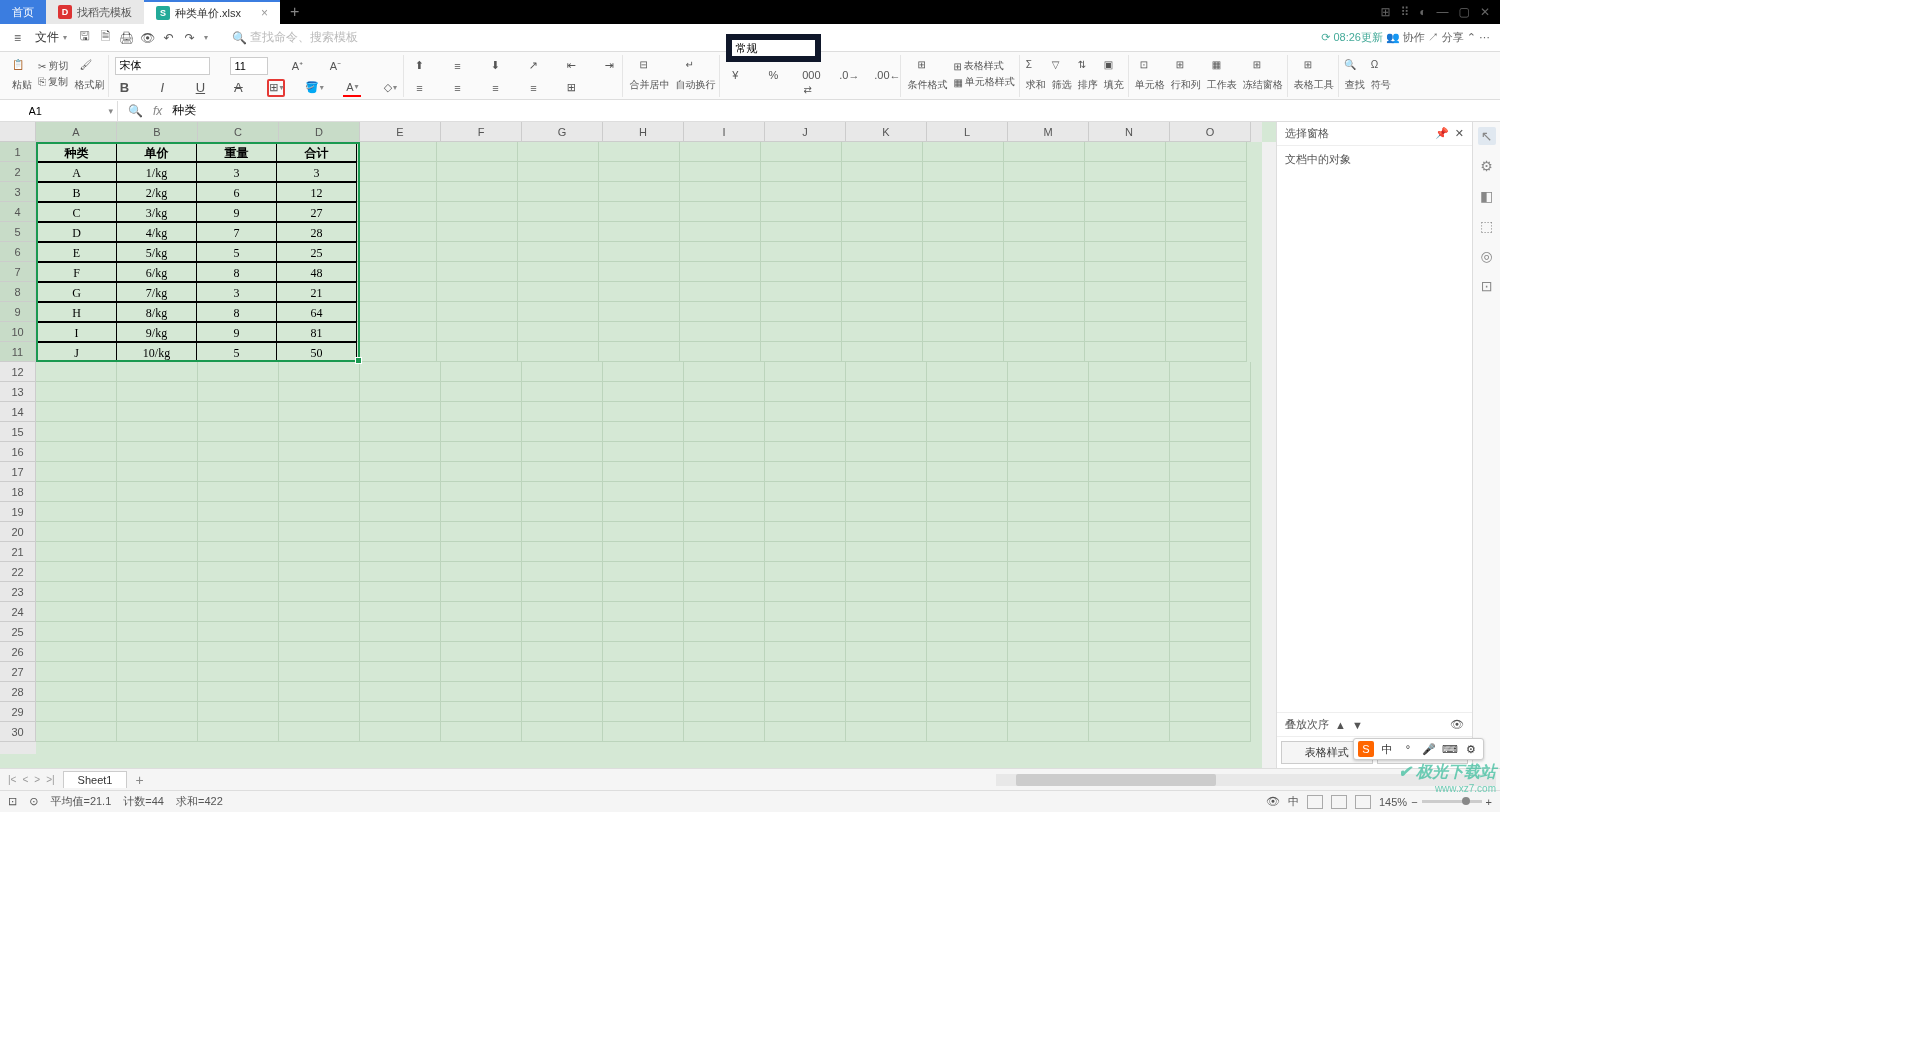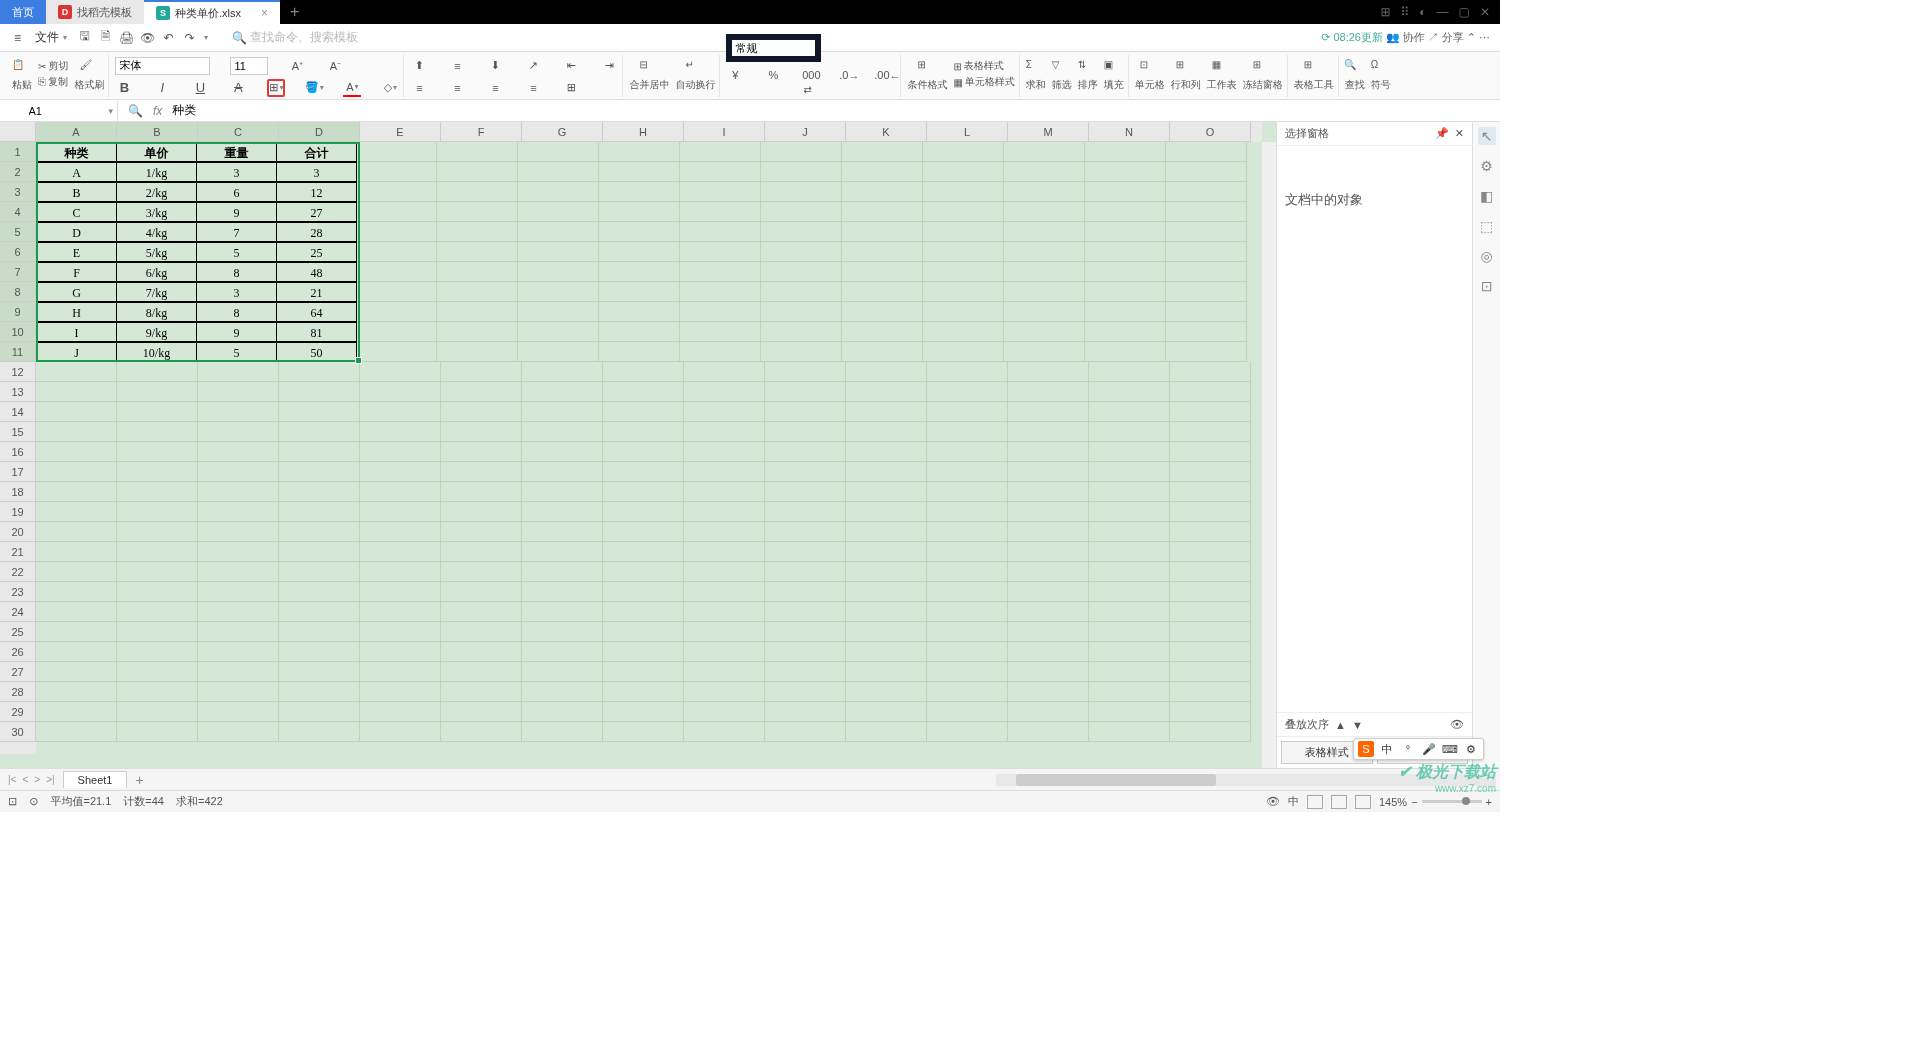--- a/index.html
+++ b/index.html
@@ -72,21 +72,21 @@
 .cell { width: 81px; height: 20px; border-right: 1px solid #bcd4bc; border-bottom: 1px solid #bcd4bc; text-align: center; font-size: 12px; line-height: 20px; font-family: "SimSun", serif; background: #d5e8d5; color: #000;}
 .cell.bordered { border: 1px solid #000; margin-right: -1px; margin-bottom: -1px; position: relative; z-index: 1;}
 .cell.header { font-weight: bold; }
 .selection-border { position: absolute; top: 0; left: 0; width: 324px; height: 220px; border: 2px solid #1a9950; pointer-events: none; z-index: 5;}
 .selection-handle { position: absolute; bottom: -4px; right: -4px; width: 7px; height: 7px; background: #1a9950; border: 1px solid #fff;}
 .vscroll { position: absolute; right: 0; top: 20px; width: 14px; bottom: 0; background: #f0f0f0;}
 
 
 .side-panel { width: 196px; border-left: 1px solid #ddd; display: flex; flex-direction: column; background: #fff;}
 .side-header { height: 24px; display: flex; align-items: center; padding: 0 8px; font-size: 11px; color: #555; border-bottom: 1px solid #eee; justify-content: space-between;}
-.side-sub { padding: 6px 8px; font-size: 13px; color: #555; margin-top: 39px;}
+.side-sub { padding: 6px 8px; font-size: 11px; color: #555;}
 .side-footer { margin-top: auto; border-top: 1px solid #eee; padding: 4px 8px; display: flex; align-items: center; gap: 6px; font-size: 11px; color: #555;}
 .side-footer-btns { border-top: 1px solid #eee; padding: 4px; display: flex; gap: 4px;}
 .side-btn { flex: 1; border: 1px solid #ccc; padding: 3px; text-align: center; font-size: 11px; background: #f5f5f5;}
 
 
 .right-toolbar { width: 28px; border-left: 1px solid #ddd; display: flex; flex-direction: column; align-items: center; padding-top: 5px; gap: 12px; background: #f8f8f8;}
 .rt-icon { width: 18px; height: 18px; color: #888; font-size: 14px; display:flex; align-items:center; justify-content:center;}
 .rt-icon.active { background: #e0e8f0; border-radius: 2px; padding: 2px;}
 
 

